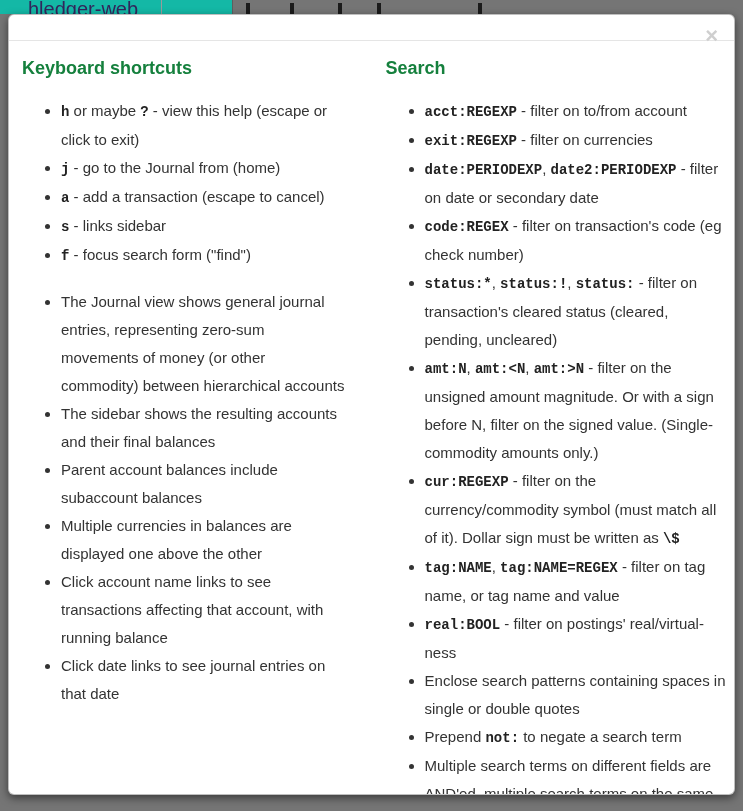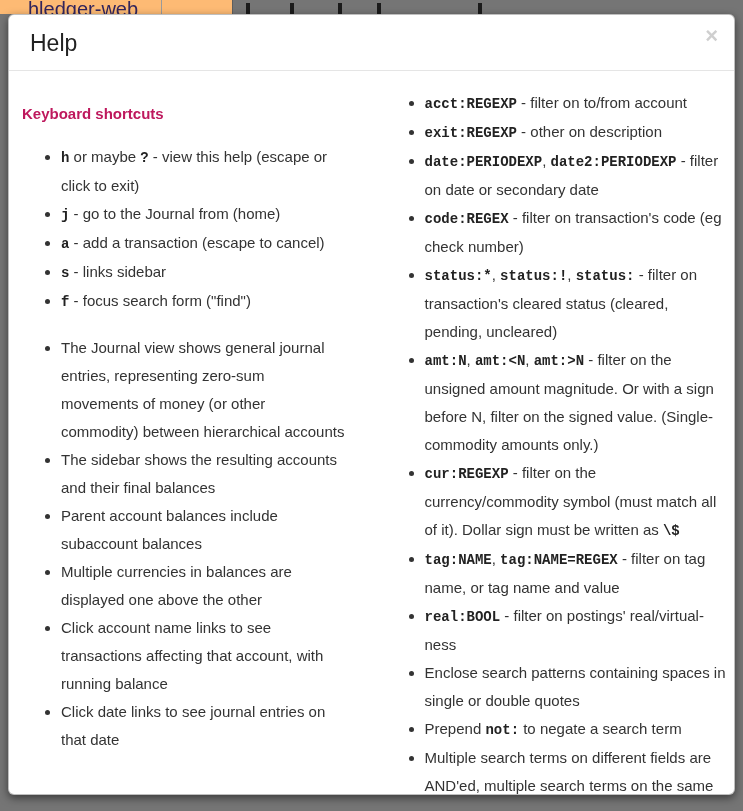--- a/index.html
+++ b/index.html
@@ -8,21 +8,21 @@
     position: relative;
     background: #757575;
     font-family: "Liberation Sans", sans-serif;
     color: #333;
     overflow: hidden;
   }
 
   
   .bg-strip {
     position: absolute; left: 0; top: 0; width: 232px; height: 14px;
-    background: #fdba74; overflow: hidden;
+    background: #14b8a6; overflow: hidden;
   }
   .bg-brand {
     position: absolute; left: 28px; top: -2px;
     font-size: 20px; color: #32255c; text-decoration: underline;
     white-space: nowrap;
   }
   .bg-vline {
     position: absolute; top: 0; width: 1px; height: 14px; background: #5e5e5e;
   }
   .bg-mark {
@@ -55,22 +55,22 @@
     font-family: "Liberation Sans", sans-serif;
     font-size: 22px; font-weight: bold; color: #cfcfcf; line-height: 22px;
   }
   .modal-body { padding: 0; }
   .row { display: flex; align-items: flex-start; }
   .col { width: 363.5px; }
   .col-left  { padding: 0 26px 0 13px; }
   .col-right { padding: 0 4px 0 14px; }
 
   .section-heading {
-    margin-top: 32px;
-    font-size: 15px; font-weight: bold; color: #be185d; line-height: 22px;
+    margin-top: 16px;
+    font-size: 18px; font-weight: bold; color: #15803d; line-height: 22px;
   }
   ul.help-list {
     margin: 18px 0 0 0;
     padding-left: 39px;
     list-style: disc outside;
   }
   ul.help-list li {
     font-size: 15px;
     line-height: 28px;
     color: #333;
@@ -94,21 +94,20 @@
 <div class="bg-mark" style="left:246px;"></div>
 <div class="bg-mark" style="left:290px;"></div>
 <div class="bg-mark" style="left:338px;"></div>
 <div class="bg-mark" style="left:377px;"></div>
 <div class="bg-mark" style="left:478px;"></div>
 <div class="backdrop"></div>
 
 <div class="modal">
   <div class="modal-header">
     <button class="close-btn">×</button>
-    <div class="modal-title">Help</div>
   </div>
   <div class="modal-body">
     <div class="row">
       <div class="col col-left">
           <div class="section-heading">Keyboard shortcuts</div>
           <ul class="help-list">
             <li><code>h</code><span> or maybe </span><code>?</code><span> - view this help (escape or click to exit)</span></li>
             <li><code>j</code><span> - go to the Journal from (home)</span></li>
             <li><code>a</code><span> - add a transaction (escape to cancel)</span></li>
             <li><code>s</code><span> - links sidebar</span></li>
@@ -117,23 +116,24 @@
           <ul class="help-list">
             <li><span>The Journal view shows general journal entries, representing zero-sum movements of money (or other commodity) between hierarchical accounts</span></li>
             <li><span>The sidebar shows the resulting accounts and their final balances</span></li>
             <li><span>Parent account balances include subaccount balances</span></li>
             <li><span>Multiple currencies in balances are displayed one above the other</span></li>
             <li><span>Click account name links to see transactions affecting that account, with running balance</span></li>
             <li><span>Click date links to see journal entries on that date</span></li>
           </ul>
         </div>
       <div class="col col-right">
+          <div class="section-heading">Search</div>
           <ul class="help-list">
             <li><code>acct:REGEXP</code><span> - filter on to/from account</span></li>
-            <li><code>exit:REGEXP</code><span> - other on description</span></li>
+            <li><code>exit:REGEXP</code><span> - filter on currencies</span></li>
             <li><code>date:PERIODEXP</code><span>, </span><code>date2:PERIODEXP</code><span> - filter on date or secondary date</span></li>
             <li><code>code:REGEX</code><span> - filter on transaction's code (eg check number)</span></li>
             <li><code>status:*</code><span>, </span><code>status:!</code><span>, </span><code>status:</code><span> - filter on transaction's cleared status (cleared, pending, uncleared)</span></li>
             <li><code>amt:N</code><span>, </span><code>amt:&lt;N</code><span>, </span><code>amt:&gt;N</code><span> - filter on the unsigned amount magnitude. Or with a sign before N, filter on the signed value. (Single-commodity amounts only.)</span></li>
             <li><code>cur:REGEXP</code><span> - filter on the currency/commodity symbol (must match all of it). Dollar sign must be written as </span><code>\$</code></li>
             <li><code>tag:NAME</code><span>, </span><code>tag:NAME=REGEX</code><span> - filter on tag name, or tag name and value</span></li>
             <li><code>real:BOOL</code><span> - filter on postings' real/virtual-ness</span></li>
             <li><span>Enclose search patterns containing spaces in single or double quotes</span></li>
             <li><span>Prepend </span><code>not:</code><span> to negate a search term</span></li>
             <li><span>Multiple search terms on different fields are AND'ed, multiple search terms on the same field are OR'ed</span></li>

